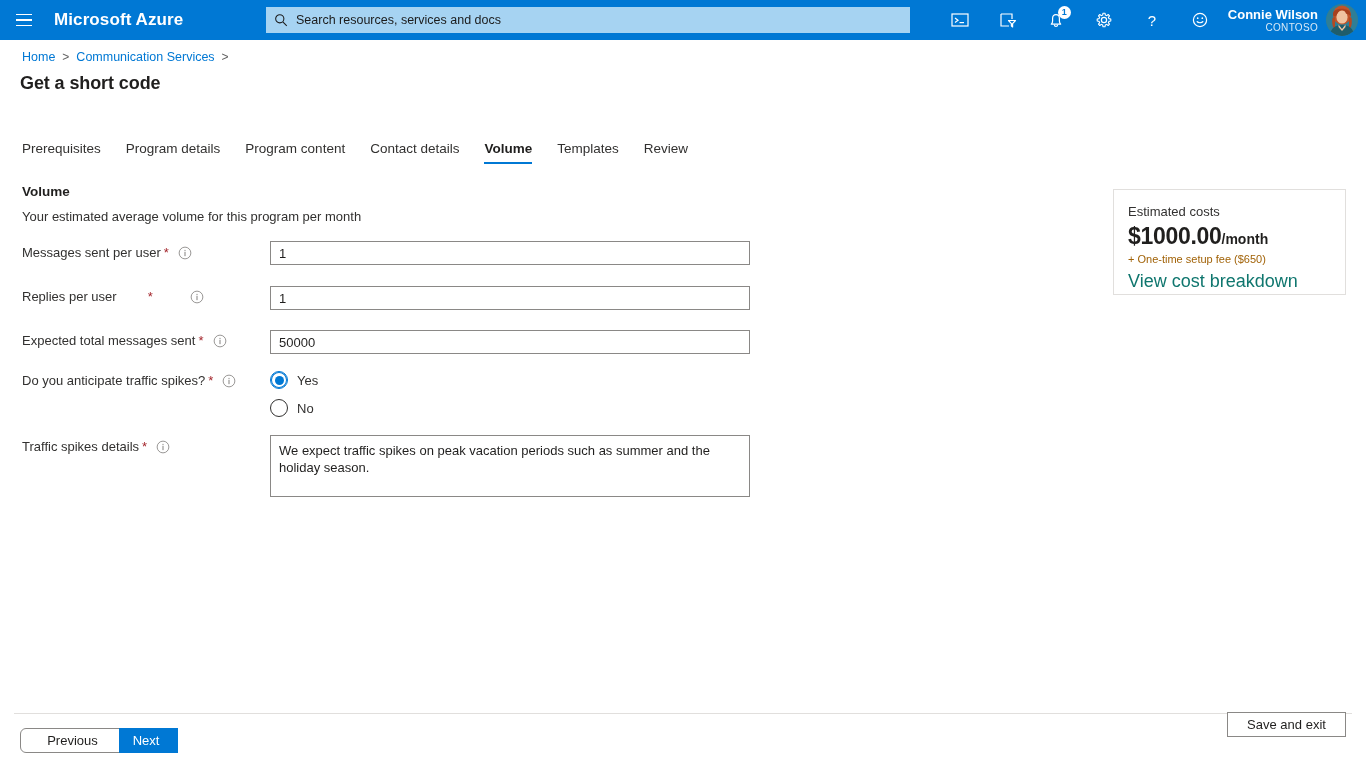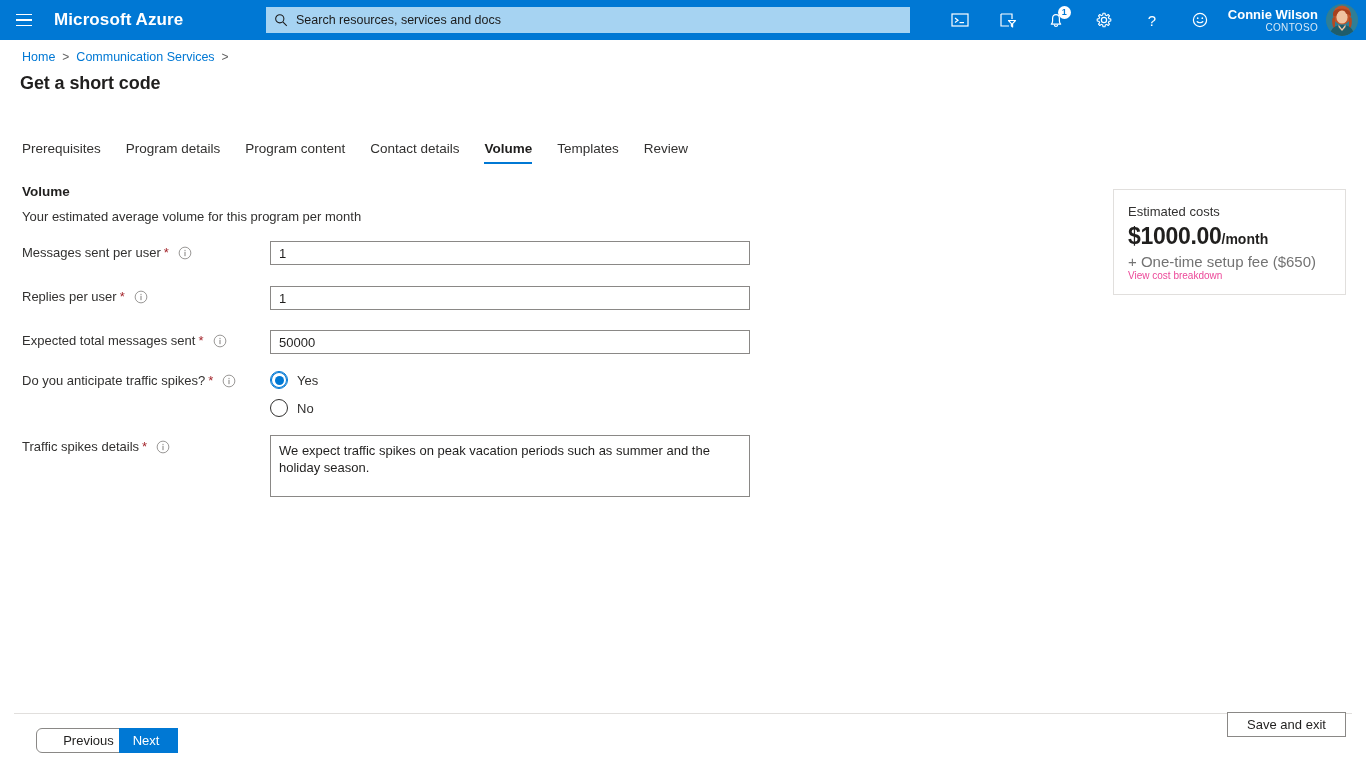--- a/index.html
+++ b/index.html
@@ -220,24 +220,24 @@
     margin-bottom: 3px;
   }
   .cost-amt {
     font-size: 23px; font-weight: 700; color: #201f1e;
     letter-spacing: -0.3px;
   }
   .cost-per {
     font-size: 14px; font-weight: 700; color: #201f1e;
   }
   .cost-sub {
-    font-size: 15px; color: #737373; margin-bottom: 0;
+    font-size: 11px; color: #a16207; margin-bottom: 6px;
   }
   .cost-link {
-    font-size: 10px; color: #ec4899; cursor: pointer;
+    font-size: 18px; color: #0f766e; cursor: pointer;
   }
 
   
   .footer-divider {
     position: absolute; left: 14px; top: 713px;
     width: 1338px; height: 1px; background: #e1dfdd;
   }
   .btn {
     position: absolute;
     height: 25px;
@@ -247,21 +247,21 @@
     cursor: pointer;
     border-radius: 0;
     padding: 0 12px;
   }
   .btn-default {
     background: #ffffff; border: 1px solid #8a8886; color: #201f1e;
   }
   .btn-primary {
     background: #0078d4; border: 1px solid #0078d4; color: #ffffff;
   }
-  #btn-previous { left: 36px; top: 728px; width: 105px; border-radius: 6px; }
+  #btn-previous { left: 20px; top: 728px; width: 105px; border-radius: 6px; }
   #btn-next     { left: 119px; top: 728px; width: 59px; padding-left: 7px; }
   #btn-saveexit { left: 1227px; top: 712px; width: 119px; }
 </style>
 </head>
 <body>
 
 <div class="topbar">
   <div class="hamburger">
     <span></span>
     <span></span>
@@ -375,21 +375,21 @@
     <span>Messages sent per user</span>
       <span class="req">*</span>
     <svg class="info-icon" viewBox="0 0 16 16">
       <circle cx="8" cy="8" r="6.7" fill="none" stroke="#8a8886" stroke-width="1"></circle>
       <circle cx="8" cy="4.9" r="0.75" fill="#8a8886"></circle>
       <rect x="7.4" y="6.6" width="1.2" height="5" fill="#8a8886"></rect>
     </svg>
   </div>
   <input class="finput" style="top: 241px;" value="1">
 
-  <div class="flabel" style="top:289px;">
+  <div class="flabel" style="top:289px;gap:28px;">
     <span>Replies per user</span>
       <span class="req">*</span>
     <svg class="info-icon" viewBox="0 0 16 16">
       <circle cx="8" cy="8" r="6.7" fill="none" stroke="#8a8886" stroke-width="1"></circle>
       <circle cx="8" cy="4.9" r="0.75" fill="#8a8886"></circle>
       <rect x="7.4" y="6.6" width="1.2" height="5" fill="#8a8886"></rect>
     </svg>
   </div>
   <input class="finput" style="top: 286px;" value="1">
 

